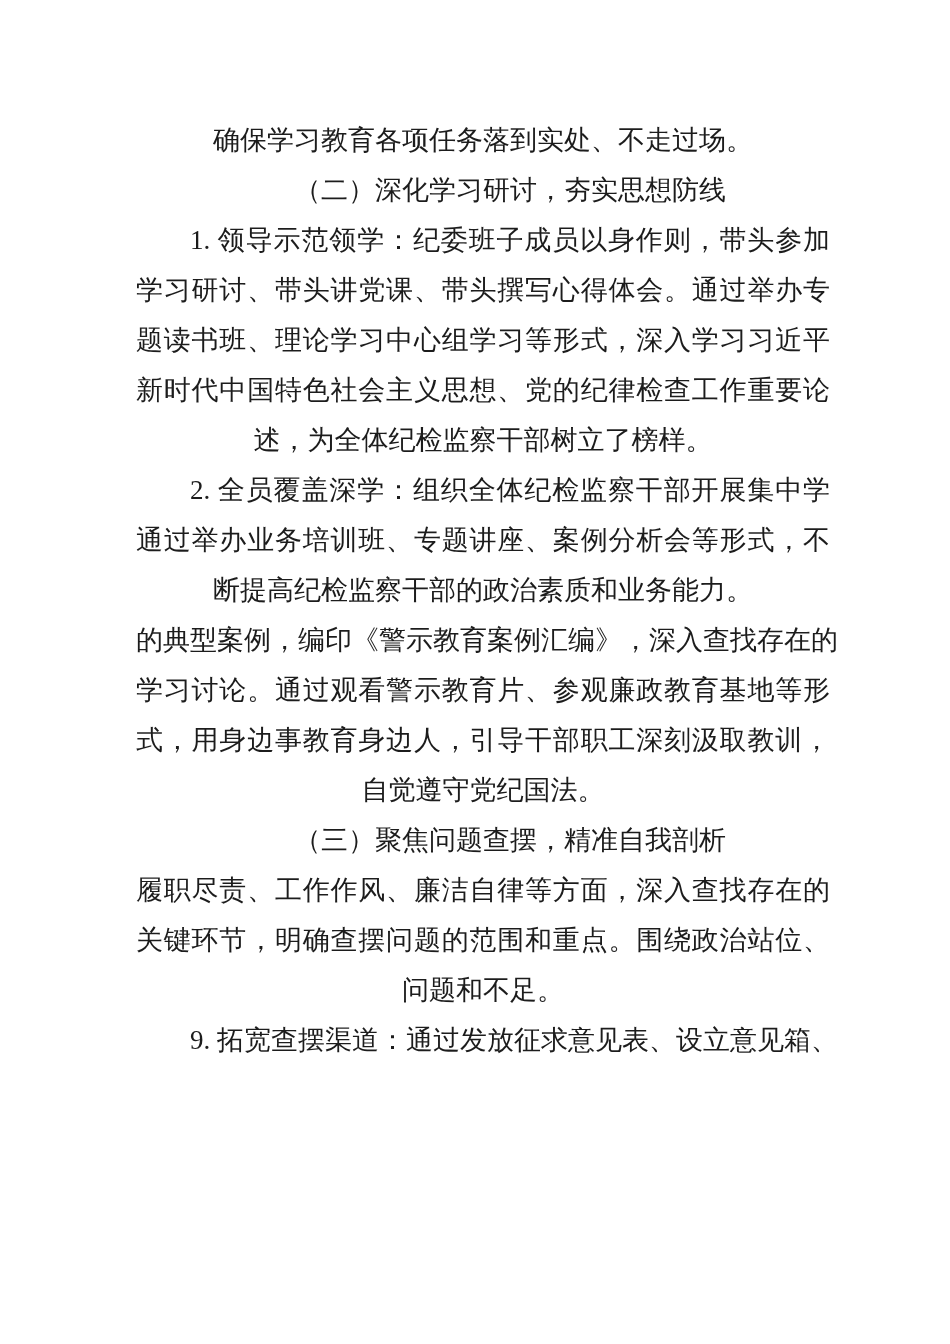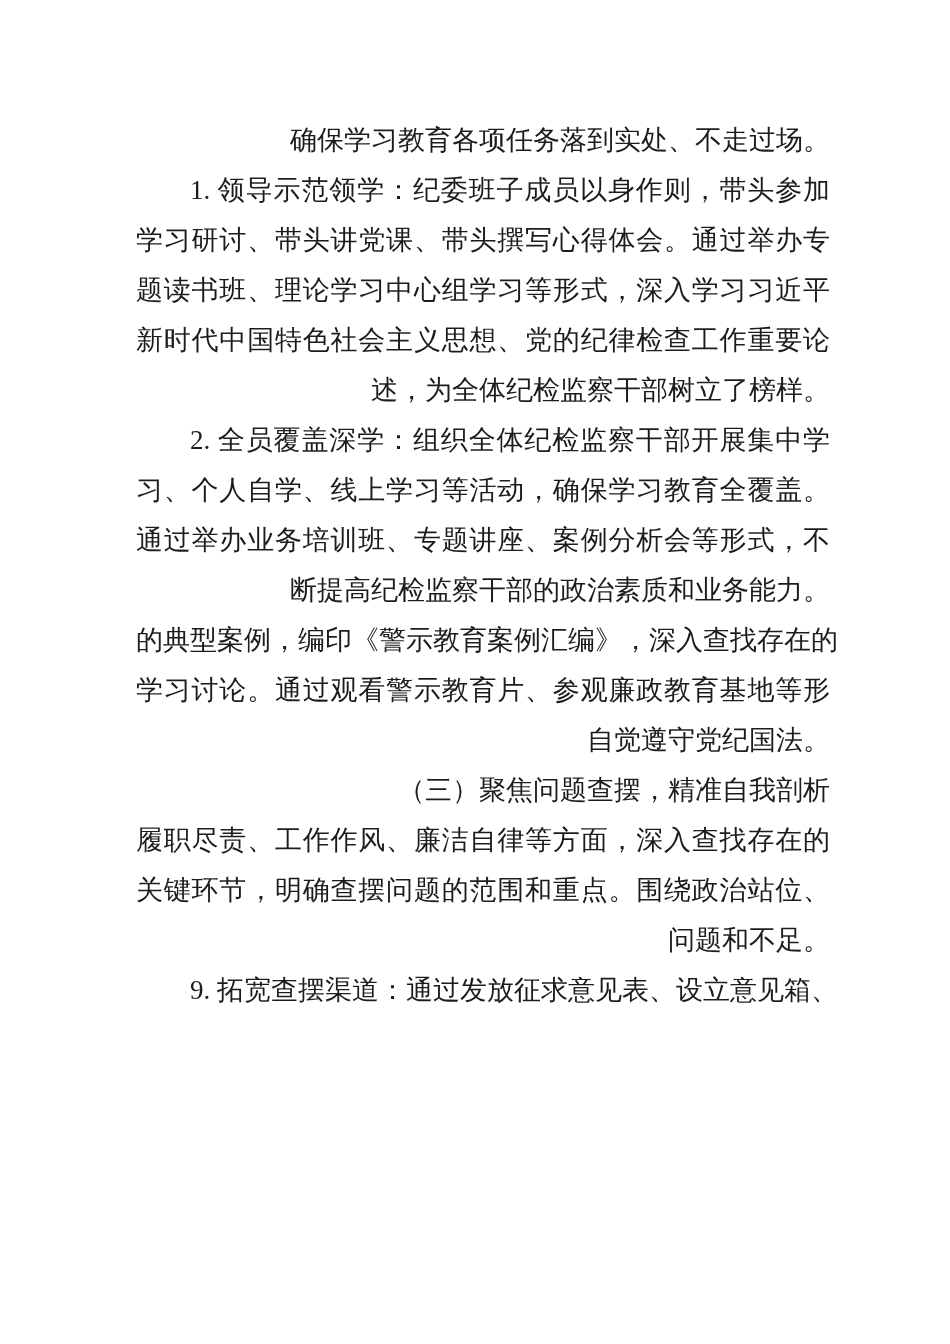--- a/index.html
+++ b/index.html
@@ -22,47 +22,48 @@
     width: 694px;
     font-size: 27px;
     line-height: 50px;
     font-weight: 400;
     color: #1c1c1c;
     letter-spacing: 0;
   }
   .line {
     height: 50px;
     white-space: nowrap;
-    text-align: right;
+    text-align: center;
   }
   .line.justify {
     text-align: justify;
     text-align-last: justify;
   }
   .line.indent {
     text-indent: 54px;
   }
 </style>
 </head>
 <body>
 
 <div class="page">
   <div class="text-block" id="text-block">
       <div class="line">确保学习教育各项任务落到实处、不走过场。</div>
+      <div class="line indent">（二）深化学习研讨，夯实思想防线</div>
       <div class="line indent justify">1. 领导示范领学：纪委班子成员以身作则，带头参加</div>
       <div class="line justify">学习研讨、带头讲党课、带头撰写心得体会。通过举办专</div>
       <div class="line justify">题读书班、理论学习中心组学习等形式，深入学习习近平</div>
       <div class="line justify">新时代中国特色社会主义思想、党的纪律检查工作重要论</div>
       <div class="line">述，为全体纪检监察干部树立了榜样。</div>
       <div class="line indent justify">2. 全员覆盖深学：组织全体纪检监察干部开展集中学</div>
-      <div class="line justify">习、个人自学、线上学习等活动，确保学习教育全覆盖。</div>
       <div class="line justify">通过举办业务培训班、专题讲座、案例分析会等形式，不</div>
       <div class="line">断提高纪检监察干部的政治素质和业务能力。</div>
       <div class="line justify">的典型案例，编印《警示教育案例汇编》，深入查找存在的</div>
       <div class="line justify">学习讨论。通过观看警示教育片、参观廉政教育基地等形</div>
+      <div class="line justify">式，用身边事教育身边人，引导干部职工深刻汲取教训，</div>
       <div class="line">自觉遵守党纪国法。</div>
       <div class="line indent">（三）聚焦问题查摆，精准自我剖析</div>
       <div class="line justify">履职尽责、工作作风、廉洁自律等方面，深入查找存在的</div>
       <div class="line justify">关键环节，明确查摆问题的范围和重点。围绕政治站位、</div>
       <div class="line">问题和不足。</div>
       <div class="line indent justify">9. 拓宽查摆渠道：通过发放征求意见表、设立意见箱、</div>
     </div>
 </div>
 
 </body></html>

